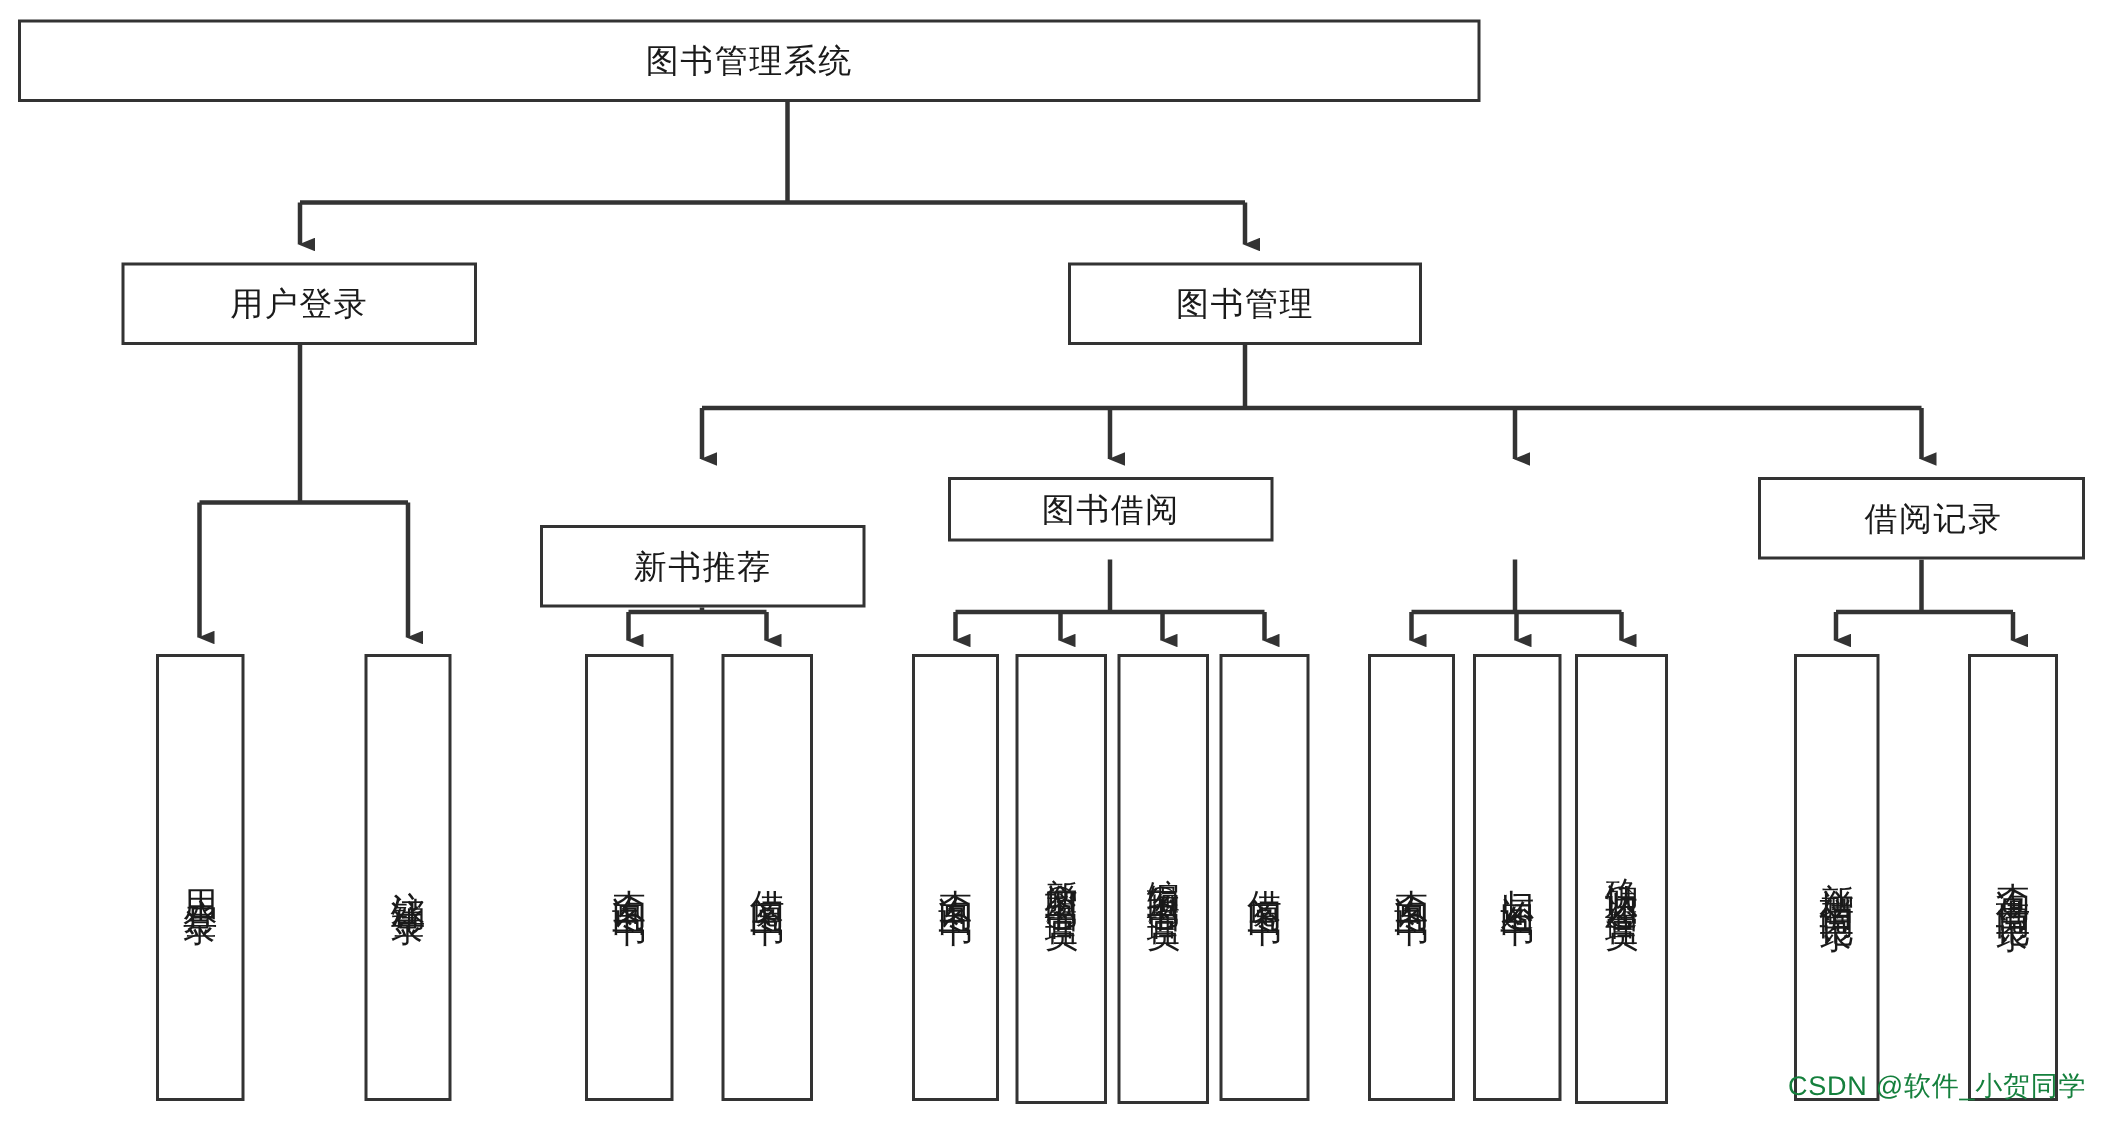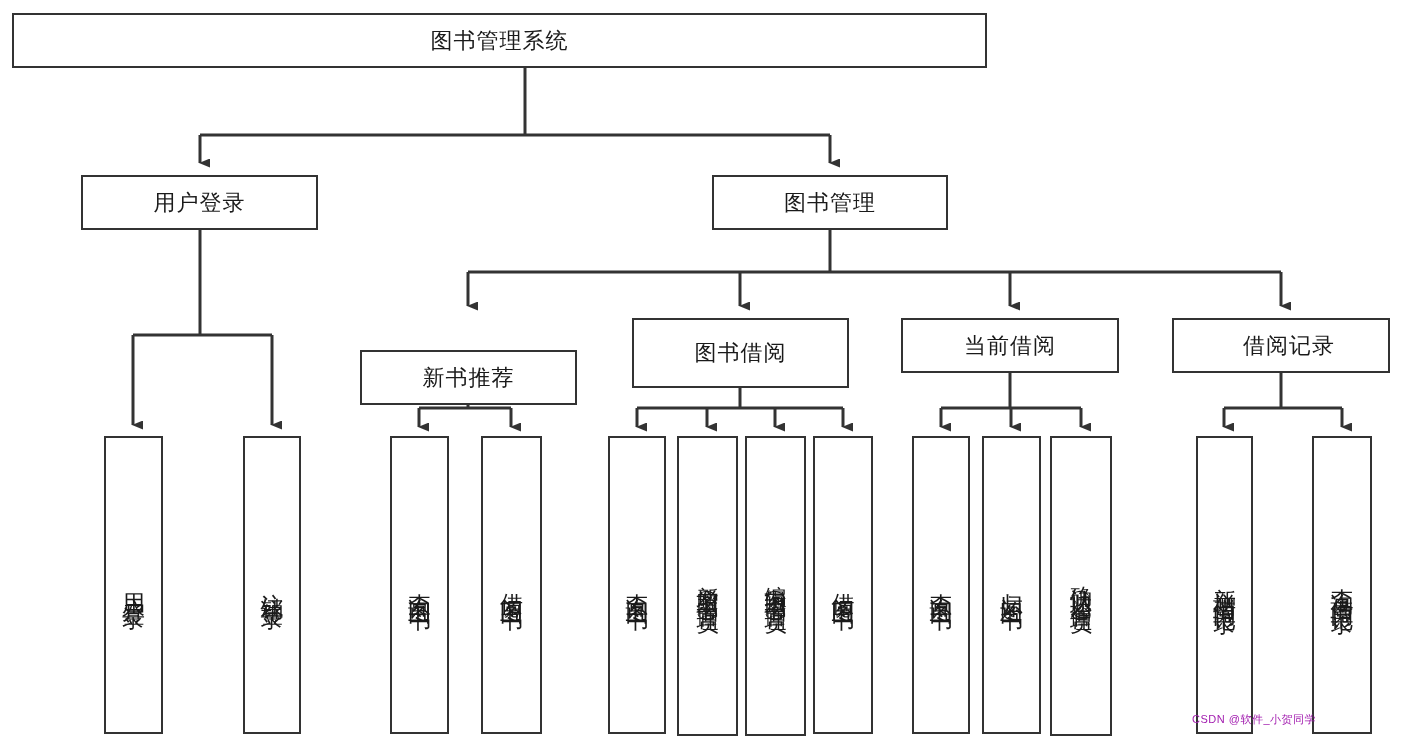--- a/index.html
+++ b/index.html
@@ -32,22 +32,22 @@
     writing-mode:vertical-rl;
     text-orientation:upright;
     font-size:23px;
     letter-spacing:5px;
     line-height:1.0;
   }
   .node.v.narrow .lbl{font-size:22px;letter-spacing:4px;}
   #watermark{
     position:absolute;
     left:1192px;top:712px;
-    font-size:11px;
-    color:#a21caf;
+    font-size:18px;
+    color:#15803d;
     white-space:nowrap;
     font-family:"Liberation Sans","DejaVu Sans",sans-serif;
     letter-spacing:0.5px;
   }
 </style>
 </head>
 <body>
 
 <div id="canvas">
 
@@ -108,25 +108,22 @@
   <div class="node h" style="left:81px;top:175px;width:237px;height:55px;">
     <span class="lbl">用户登录</span>
   </div>
   <div class="node h" style="left:712px;top:175px;width:236px;height:55px;">
     <span class="lbl">图书管理</span>
   </div>
 
   <div class="node h" style="left:360px;top:318px;width:217px;height:55px;margin-top:32px;">
     <span class="lbl">新书推荐</span>
   </div>
-  <div class="node h" style="left:632px;top:318px;width:217px;height:70px;">
+  <div class="node h" style="left:632px;top:318px;width:217px;height:43px;">
     <span class="lbl">图书借阅</span>
-  </div>
-  <div class="node h" style="left:901px;top:318px;width:218px;height:55px;">
-    <span class="lbl">当前借阅</span>
   </div>
   <div class="node h" style="left:1172px;top:318px;width:218px;height:55px;padding-left:16px;">
     <span class="lbl">借阅记录</span>
   </div>
 
   <div class="node v" style="left:104px;top:436px;width:59px;height:298px;">
     <span class="lbl">用户登录</span>
   </div>
   <div class="node v" style="left:243px;top:436px;width:58px;height:298px;">
     <span class="lbl">注销登录</span>

